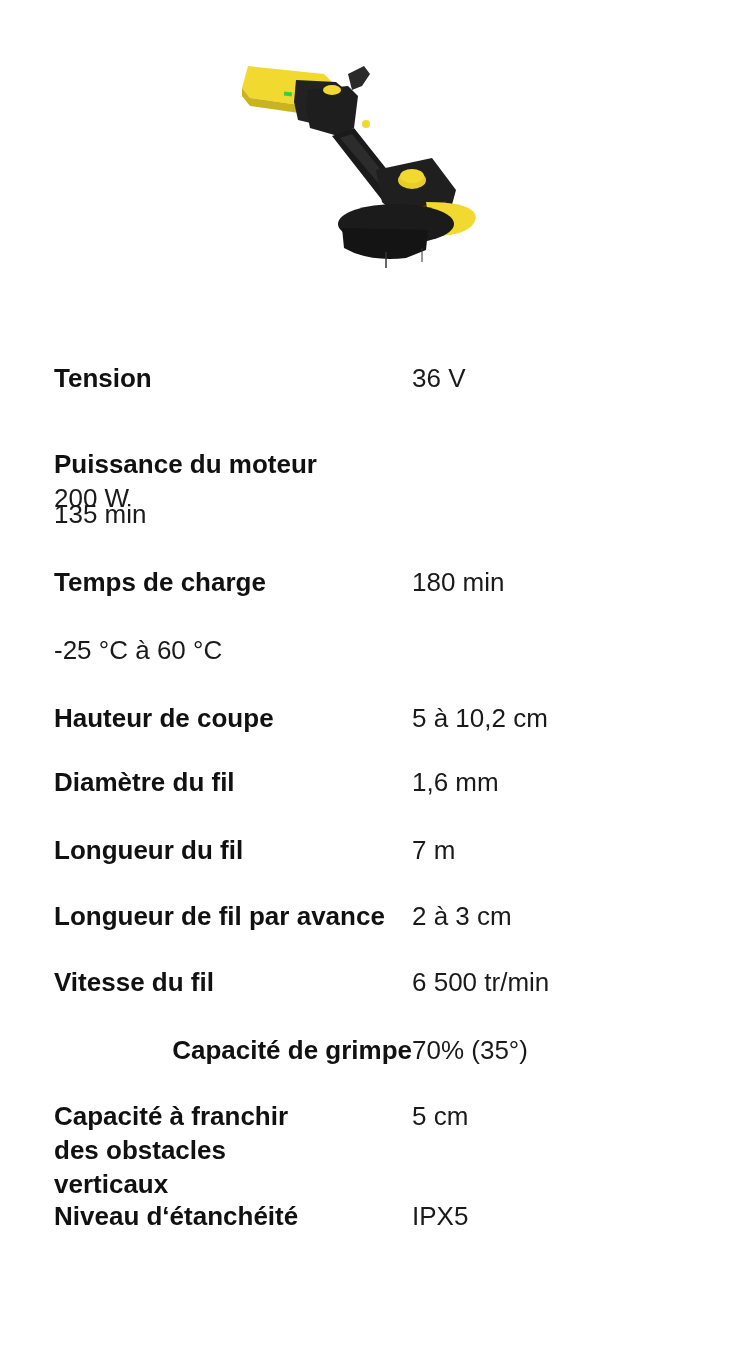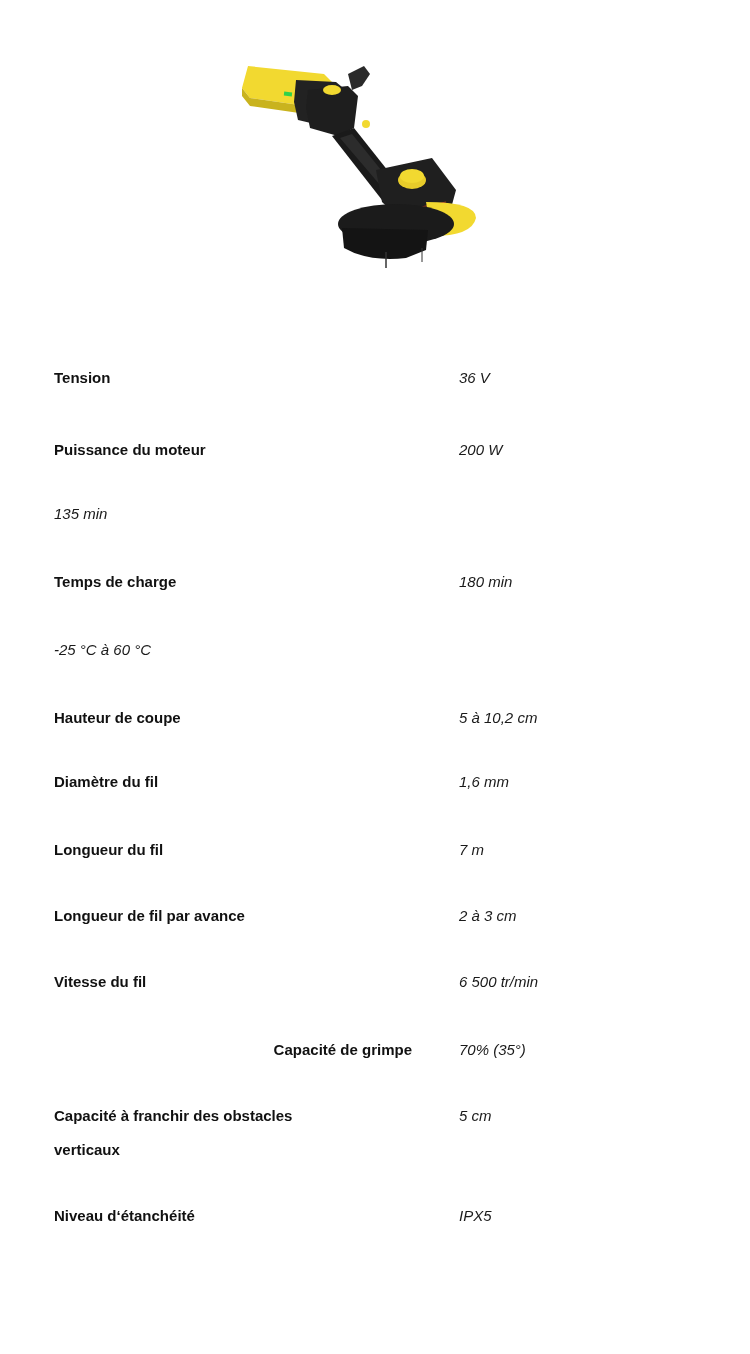--- a/index.html
+++ b/index.html
@@ -26,35 +26,33 @@
       position: absolute;
       left: 54px;
       top: 0;
       width: 660px;
     }
     .spec-row {
       position: absolute;
       left: 0;
       width: 660px;
       display: flex;
-      font-size: 15px;
+      font-size: 26px;
       line-height: 34px;
-      gap: 47px;
     }
     .spec-label {
       width: 358px;
       font-weight: bold;
       color: #111111;
       flex: none;
     }
     .spec-value {
       font-weight: normal;
       color: #1a1a1a;
       flex: none;
-      font-style: italic;
     }
   </style>
 </head>
 <body>
 
 <div class="product-image">
   <svg width="250" height="218" viewBox="0 0 250 218" xmlns="http://www.w3.org/2000/svg">
 
     <path d="M12 14 L88 22 L96 30 L94 50 L84 56 L14 46 L6 36 Z" fill="#f2d930"></path>
     <path d="M6 36 L14 46 L84 56 L94 50 L94 58 L84 64 L14 54 L6 44 Z" fill="#c9b31e"></path>
@@ -83,21 +81,21 @@
     <line x1="150" y1="200" x2="150" y2="216" stroke="#333" stroke-width="1.5"></line>
     <line x1="186" y1="196" x2="186" y2="210" stroke="#333" stroke-width="1"></line>
   </svg>
 </div>
 
 <div class="specs">
   <div class="spec-row" style="top:361px;">
     <span class="spec-label">Tension</span>
     <span class="spec-value">36 V</span>
   </div>
-  <div class="spec-row" style="top:433px;">
+  <div class="spec-row" style="top:447px;flex-direction:column;">
     <span class="spec-label">Puissance du moteur</span>
     <span class="spec-value">200 W</span>
   </div>
   <div class="spec-row" style="top:497px;">
     <span class="spec-value">135 min</span>
   </div>
   <div class="spec-row" style="top:565px;">
     <span class="spec-label">Temps de charge</span>
     <span class="spec-value">180 min</span>
   </div>

